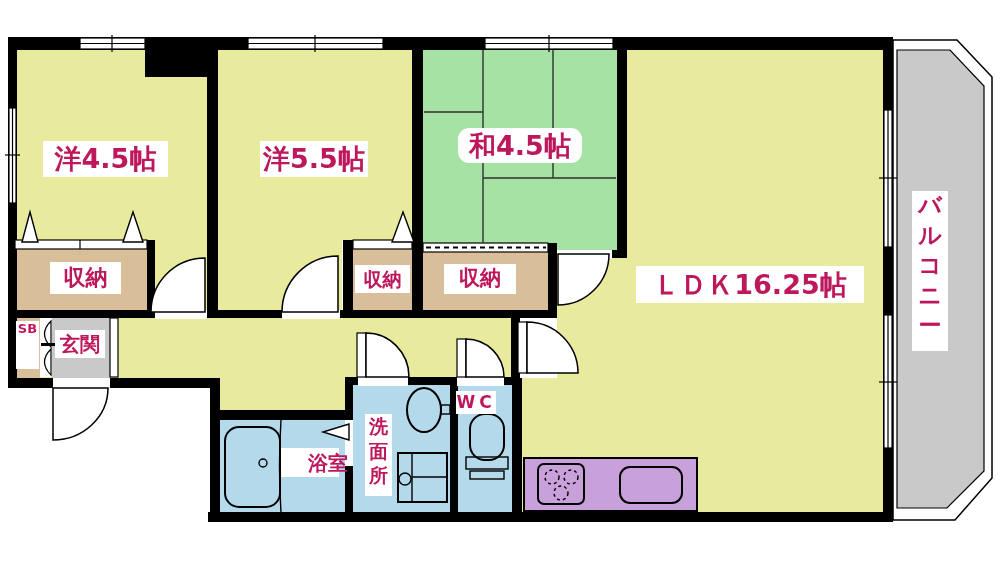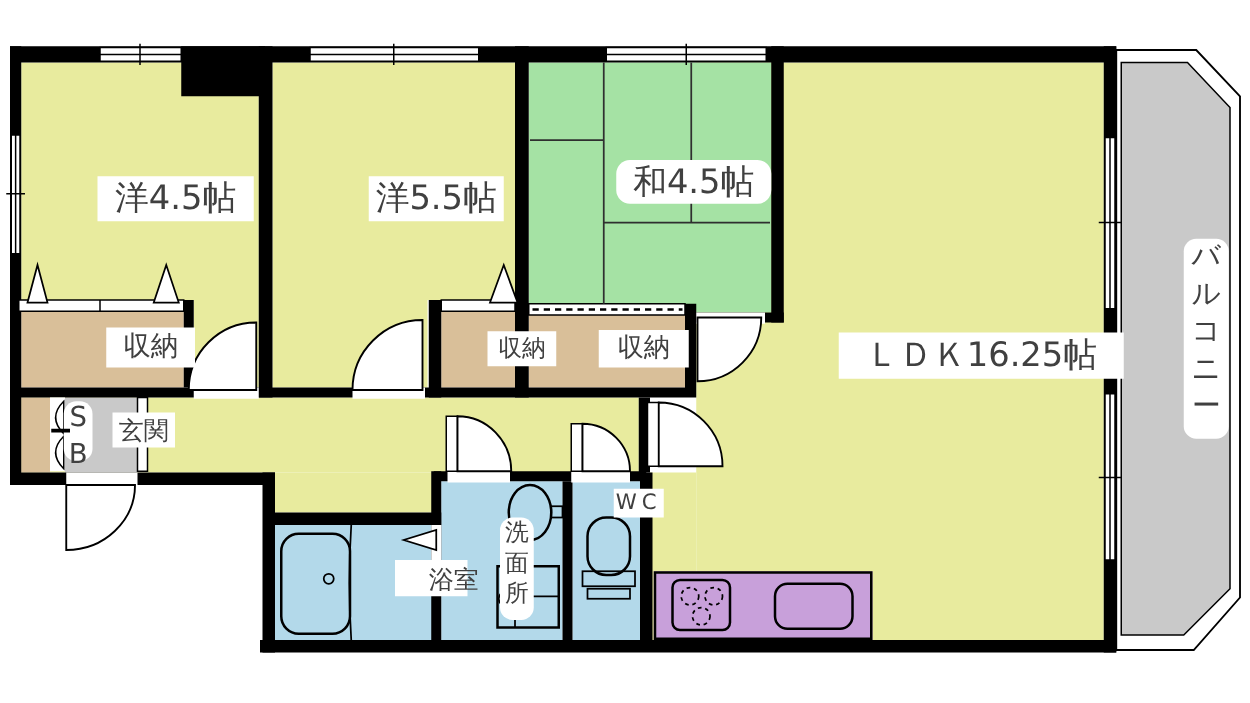--- a/index.html
+++ b/index.html
@@ -7,23 +7,23 @@
         font-family:"DejaVu Sans",sans-serif;}
   .f,.w,.lbl,.dash{position:absolute;box-sizing:border-box;}
   .w{background:var(--wall);}
   .f-floor{background:var(--floor_main);}
   .f-tatami{background:var(--tatami);}
   .f-storage{background:var(--storage);}
   .f-wet{background:var(--wet_area);}
   .f-genkan{background:var(--entrance_floor);}
   .f-kitchen{background:var(--kitchen_counter);border:2px solid var(--wall);}
   svg.ov{position:absolute;left:0;top:0;}
-  .lbl{background:var(--label_bg);color:#404040;font-weight:normal;display:flex;
-       align-items:center;justify-content:center;white-space:nowrap;line-height:1.1;margin-left:35px;}
-  .lbl-v{display:block;white-space:normal;word-break:break-all;text-align:center;line-height:1.3;border-radius:10px;}
+  .lbl{background:var(--label_bg);color:#be185d;font-weight:bold;display:flex;
+       align-items:center;justify-content:center;white-space:nowrap;line-height:1.1;}
+  .lbl-v{display:block;white-space:normal;word-break:break-all;text-align:center;line-height:1.3;}
   .dash{background:var(--wall);}
   .door{fill:#fff;stroke:var(--wall);stroke-width:1.5;}
   .leaf{fill:#fff;stroke:var(--wall);stroke-width:1.2;}
   .gapw{fill:#fff;stroke:none;}
   .winr{fill:#fff;stroke:var(--wall);stroke-width:1.2;}
   .thin{stroke:var(--wall);stroke-width:1.2;fill:none;}
   .fix{fill:none;stroke:var(--wall);stroke-width:2;}
   .fix1{fill:none;stroke:var(--wall);stroke-width:1.4;}
   .tri{fill:#fff;stroke:var(--wall);stroke-width:1.4;}
   .tat{stroke:#2f2f2f;stroke-width:1.4;}
@@ -185,20 +185,20 @@
   </svg>
 
   <div class="lbl" style="left:43px;top:141px;width:125px;height:36px;font-size:27px;">洋4.5帖</div>
   <div class="lbl" style="left:260px;top:141px;width:108px;height:36px;font-size:27px;">洋5.5帖</div>
   <div class="lbl" style="left:458px;top:128px;width:124px;height:35px;font-size:27px;border-radius:11px;">和4.5帖</div>
   <div class="lbl" style="left:636px;top:266px;width:228px;height:37px;font-size:27px;">ＬＤＫ16.25帖</div>
   <div class="lbl lbl-v" style="left:912px;top:191px;width:36px;height:160px;font-size:23px;">バルコニー</div>
   <div class="lbl" style="left:50px;top:262px;width:71px;height:32px;font-size:22px;">収納</div>
   <div class="lbl" style="left:355px;top:265px;width:55px;height:28px;font-size:19px;">収納</div>
   <div class="lbl" style="left:444px;top:264px;width:72px;height:30px;font-size:21px;">収納</div>
-  <div class="lbl lbl-v" style="left:16px;top:321px;width:23px;height:48px;font-size:22px;">SB</div>
+  <div class="lbl lbl-v" style="left:16px;top:321px;width:23px;height:48px;font-size:13px;">SB</div>
   <div class="dash" style="left:41px;top:343px;width:15px;height:3px;"></div>
   <div class="lbl" style="left:55px;top:330px;width:50px;height:28px;font-size:20px;">玄関</div>
   <div class="lbl" style="left:281px;top:448px;width:58px;height:29px;font-size:20px;padding-left:36px;">浴室</div>
   <div class="lbl lbl-v" style="left:365px;top:414px;width:27px;height:82px;font-size:19px;">洗面所</div>
   <div class="lbl" style="left:456px;top:391px;width:40px;height:23px;font-size:17px;letter-spacing:4px;">WC</div>
 
 </div>
 
 </body></html>

